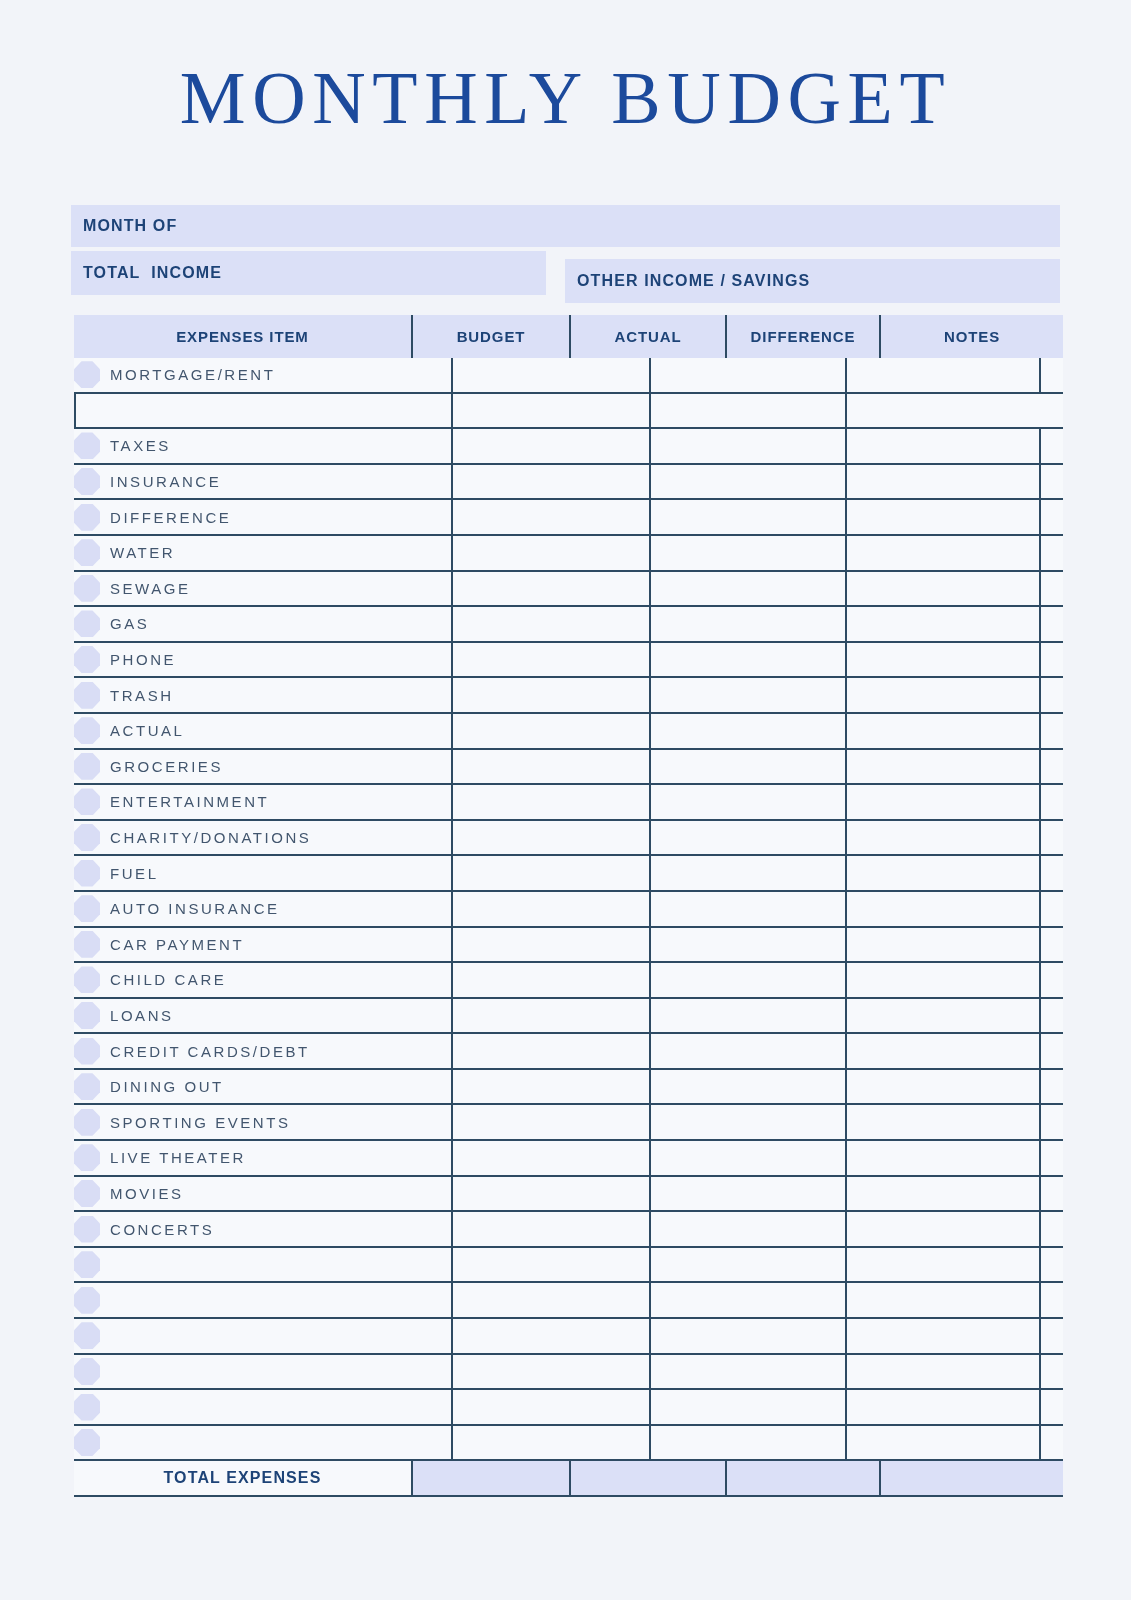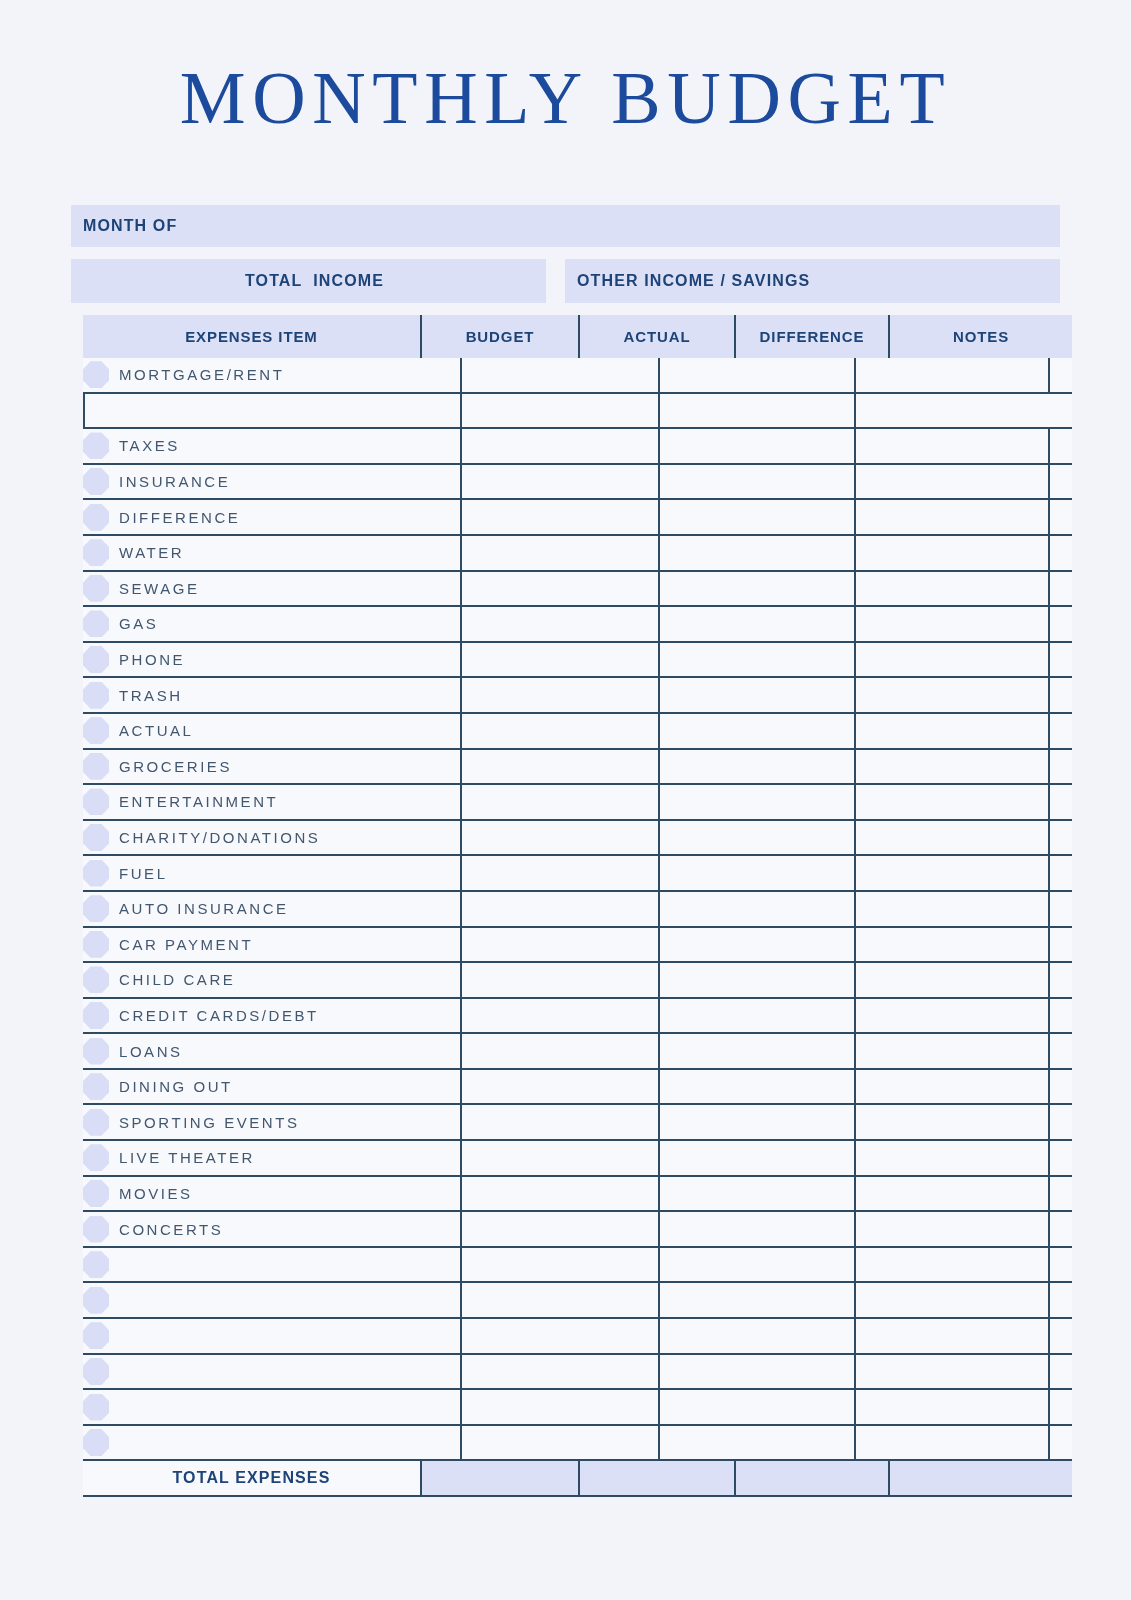--- a/index.html
+++ b/index.html
@@ -38,25 +38,25 @@
     box-sizing:border-box;
   }
   .bar-label{
     font-weight:bold;font-size:16px;
     letter-spacing:.07em;
     color:var(--navy-text);
     padding-left:12px;
     white-space:pre;
   }
   .month-bar{left:71px;top:205px;width:989px;height:42px;}
-  .total-income-bar{left:71px;top:259px;width:475px;height:44px;justify-content:center;}
+  .total-income-bar{left:71px;top:251px;width:475px;height:44px;}
   .other-income-bar{left:565px;top:259px;width:495px;height:44px;}
 
   .budget-table{
-    position:absolute;left:83px;top:315px;width:989px;
+    position:absolute;left:74px;top:315px;width:989px;
   }
   .grid-cols{
     display:grid;
     grid-template-columns:337px 158px 156px 154px 184px;
   }
   .thead{
     height:43px;
     background:var(--accent-lavender);
   }
   .th{
@@ -329,32 +329,32 @@
     </div>
     <div class="cell vline"></div>
     <div class="cell vline"></div>
     <div class="cell vline"></div>
     <div class="cell vline"></div>
   </div>
 
   <div class="row grid-cols">
     <div class="cell item-cell">
       <span class="bullet"></span>
+      <span class="item-label">LOANS</span>
+    </div>
+    <div class="cell vline"></div>
+    <div class="cell vline"></div>
+    <div class="cell vline"></div>
+    <div class="cell vline"></div>
+  </div>
+
+  <div class="row grid-cols">
+    <div class="cell item-cell">
+      <span class="bullet"></span>
       <span class="item-label">CREDIT CARDS/DEBT</span>
-    </div>
-    <div class="cell vline"></div>
-    <div class="cell vline"></div>
-    <div class="cell vline"></div>
-    <div class="cell vline"></div>
-  </div>
-
-  <div class="row grid-cols">
-    <div class="cell item-cell">
-      <span class="bullet"></span>
-      <span class="item-label">LOANS</span>
     </div>
     <div class="cell vline"></div>
     <div class="cell vline"></div>
     <div class="cell vline"></div>
     <div class="cell vline"></div>
   </div>
 
   <div class="row grid-cols">
     <div class="cell item-cell">
       <span class="bullet"></span>

